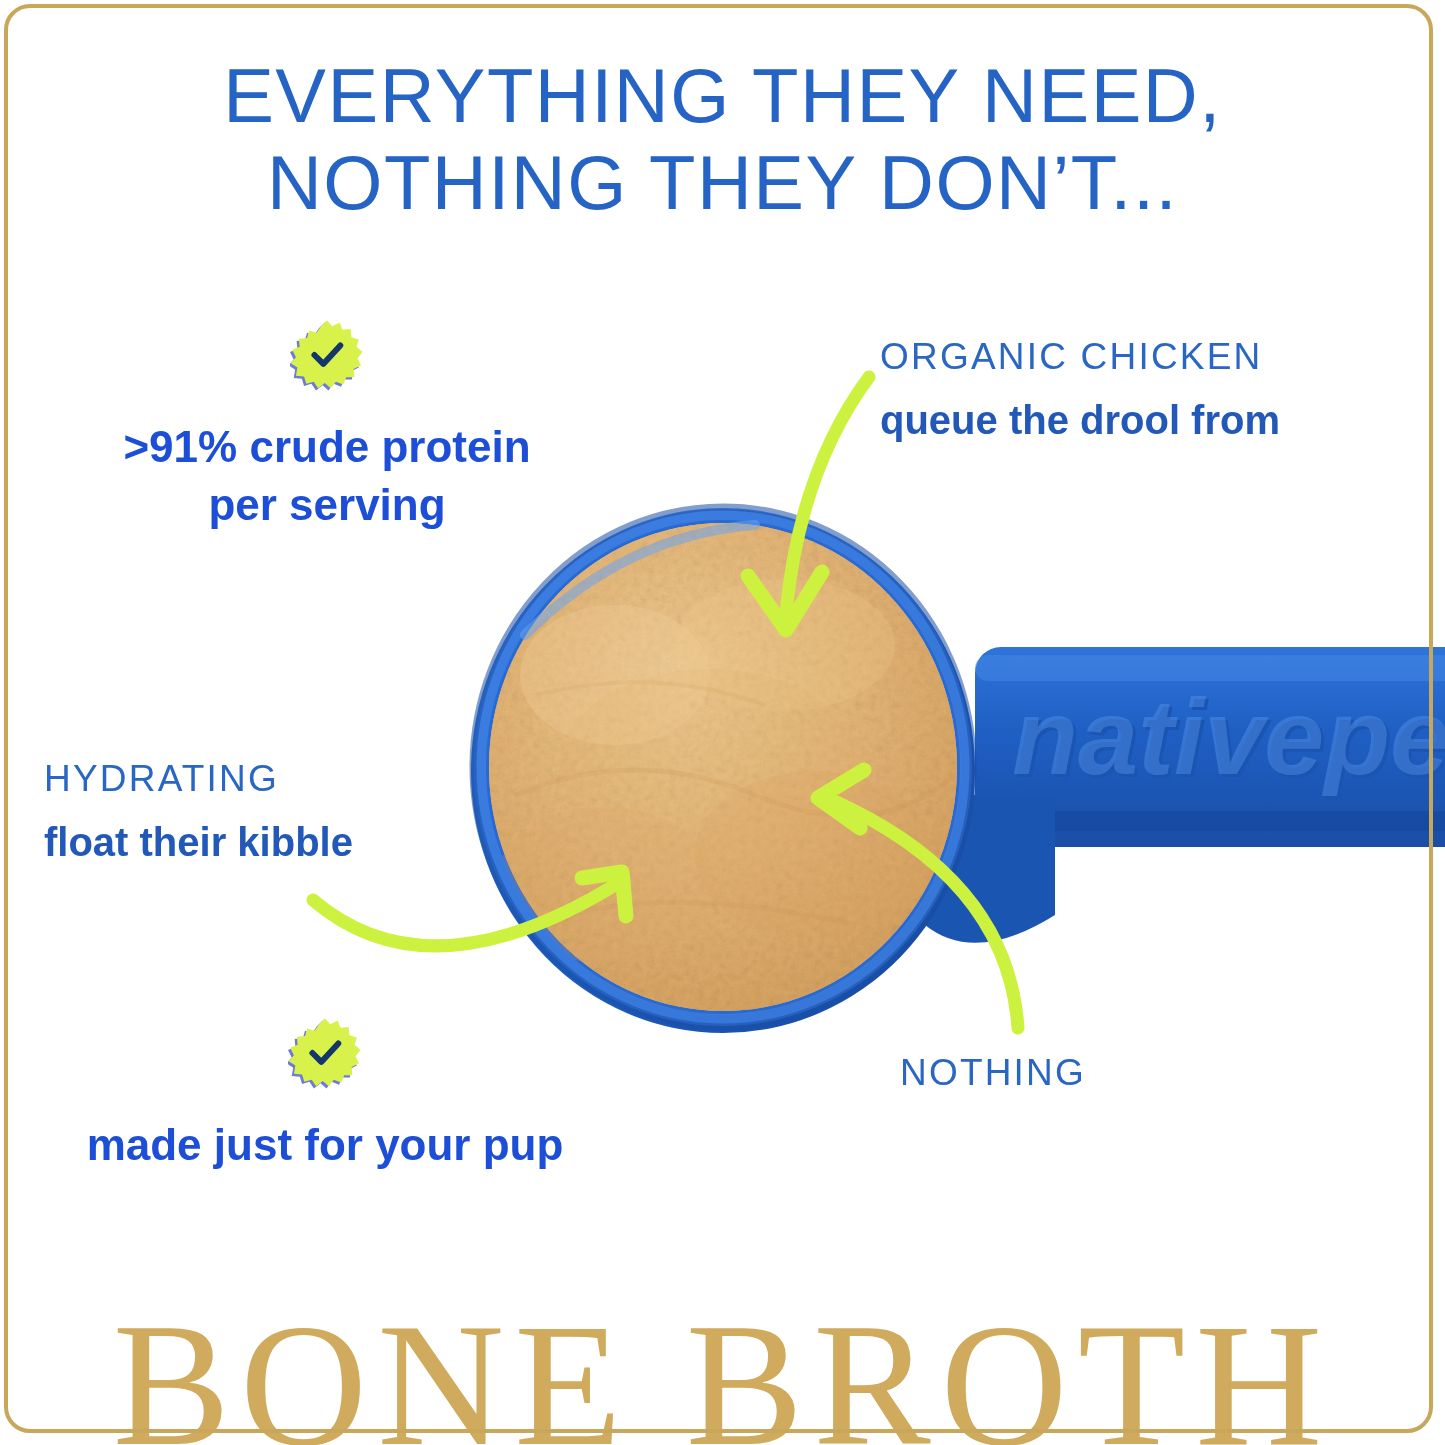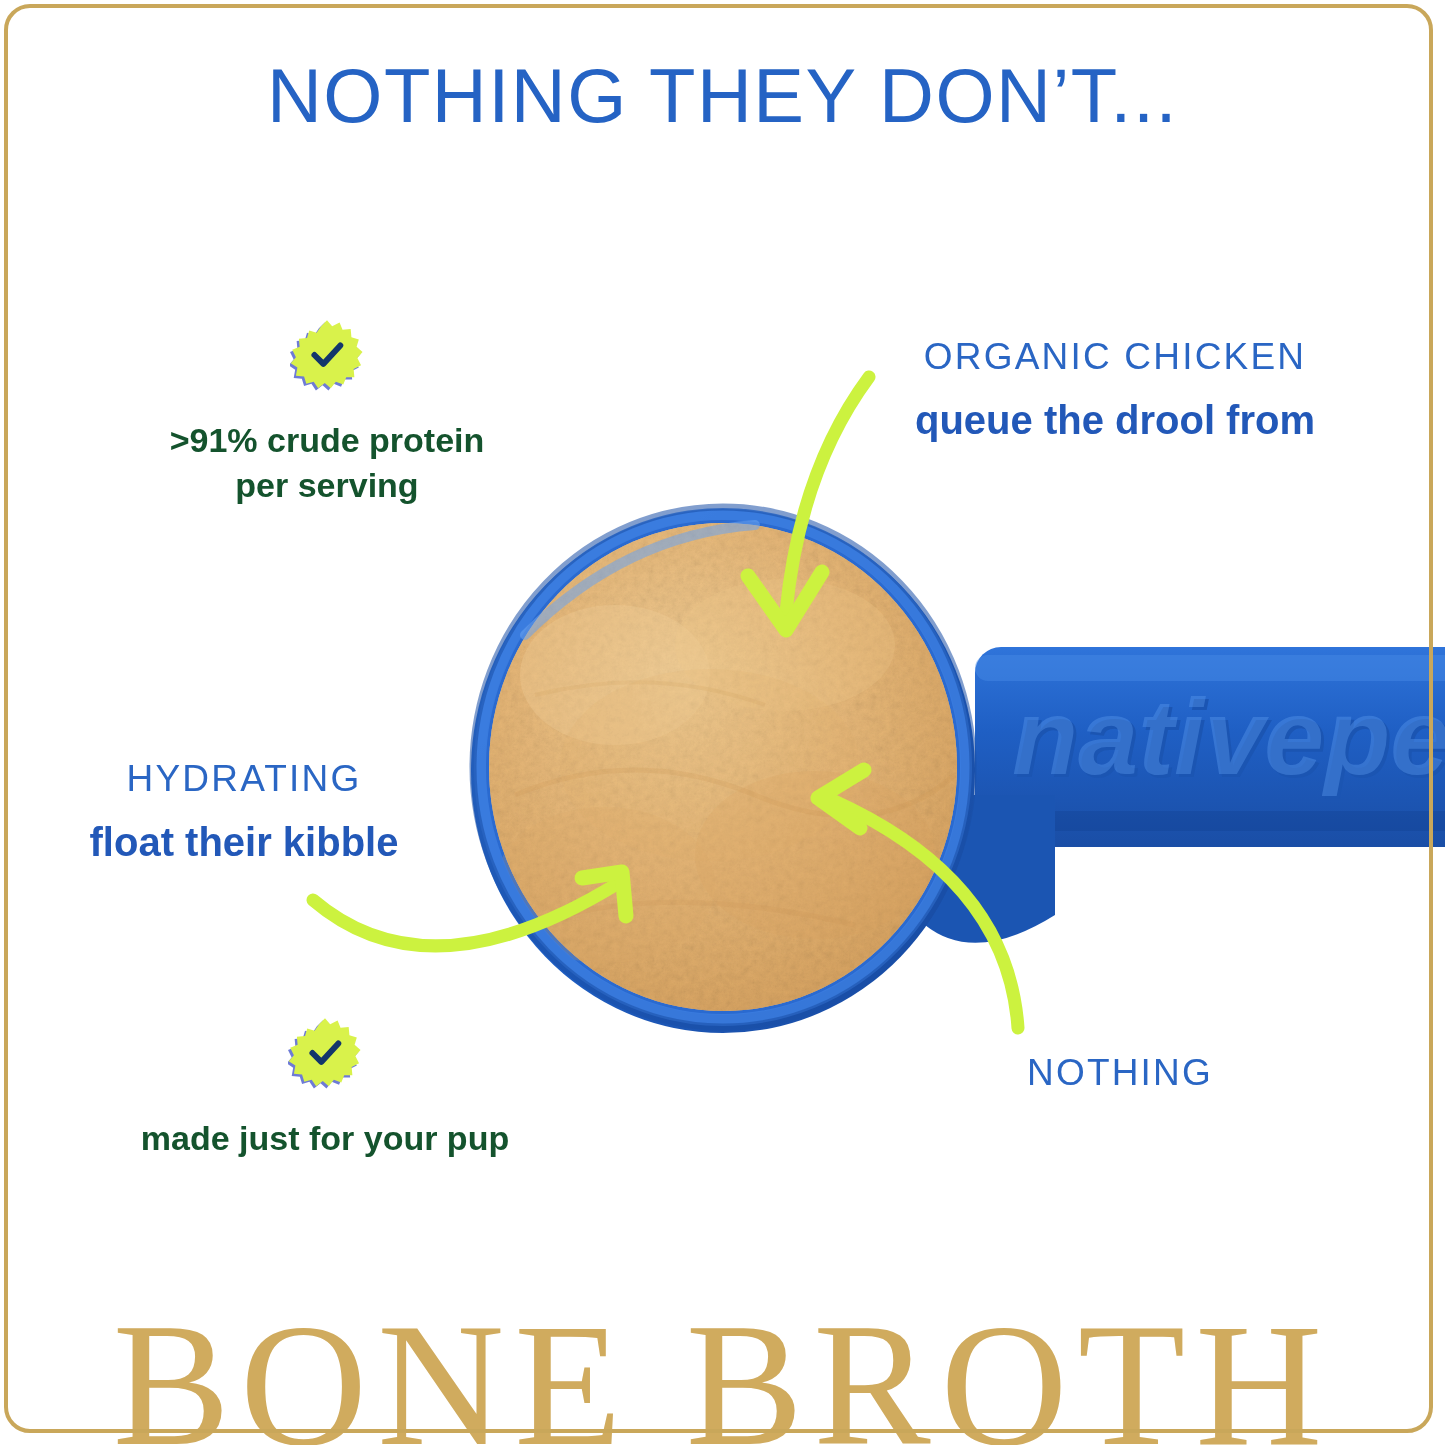--- a/index.html
+++ b/index.html
@@ -39,21 +39,21 @@
     font-weight: 400;
     letter-spacing: 1.5px;
     line-height: 1.15;
     white-space: nowrap;
   }
   #headline .hl-line { display: block; }
 
   
   .callout {
     position: absolute;
-    text-align: center;
+    text-align: left;
     color: #2463c4;
   }
   .callout .co-title {
     display: block;
     font-size: 37px;
     font-weight: 400;
     letter-spacing: 2.2px;
     color: #2a66c4;
     margin-bottom: 16px;
     white-space: nowrap;
@@ -66,24 +66,24 @@
     color: #2258b8;
   }
 
   
   .badge-callout {
     position: absolute;
     text-align: center;
   }
   .badge-callout .bc-body {
     display: block;
-    font-size: 34px;
+    font-size: 44px;
     font-weight: bold;
     line-height: 1.32;
-    color: #14532d;
+    color: #1d4ed8;
   }
 
   
   .badge-wrap {
     position: relative;
     width: 74px;
     height: 74px;
     margin: 0 auto 26px auto;
   }
   .badge-wrap svg { display: block; width: 74px; height: 74px; }
@@ -124,20 +124,21 @@
     white-space: nowrap;
     z-index: 40;
   }
 </style>
 </head>
 <body>
 
 <div id="canvas">
 
   <div id="headline">
+    <span class="hl-line">EVERYTHING THEY NEED,</span>
     <span class="hl-line">NOTHING THEY DON’T...</span>
   </div>
 
   <div id="scoop">
     <svg viewBox="0 0 990 560" xmlns="http://www.w3.org/2000/svg" aria-hidden="true">
       <defs>
         <radialGradient id="powderGrad" cx="42%" cy="34%" r="72%">
           <stop offset="0%" stop-color="#F2CE95"></stop>
           <stop offset="48%" stop-color="#E9BA7B"></stop>
           <stop offset="100%" stop-color="#D9A461"></stop>

